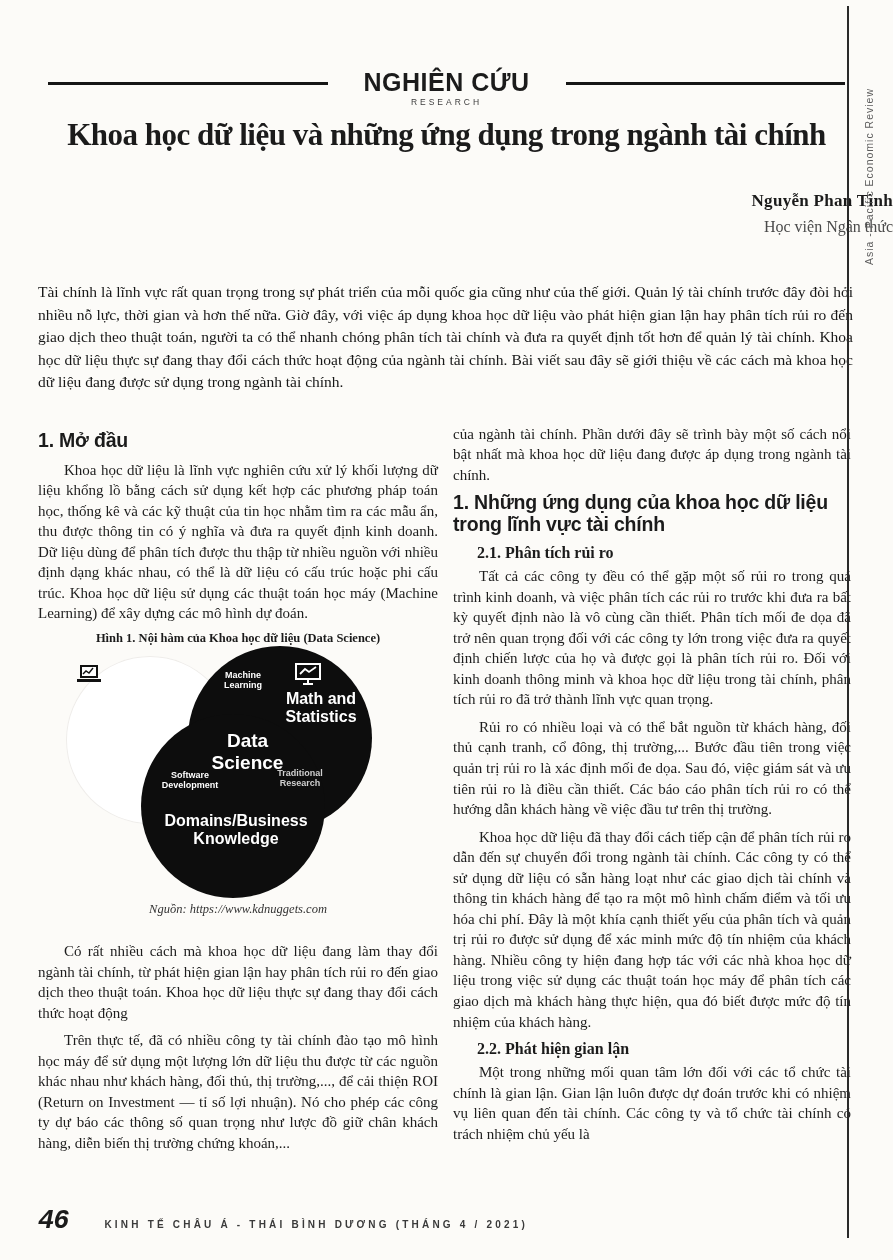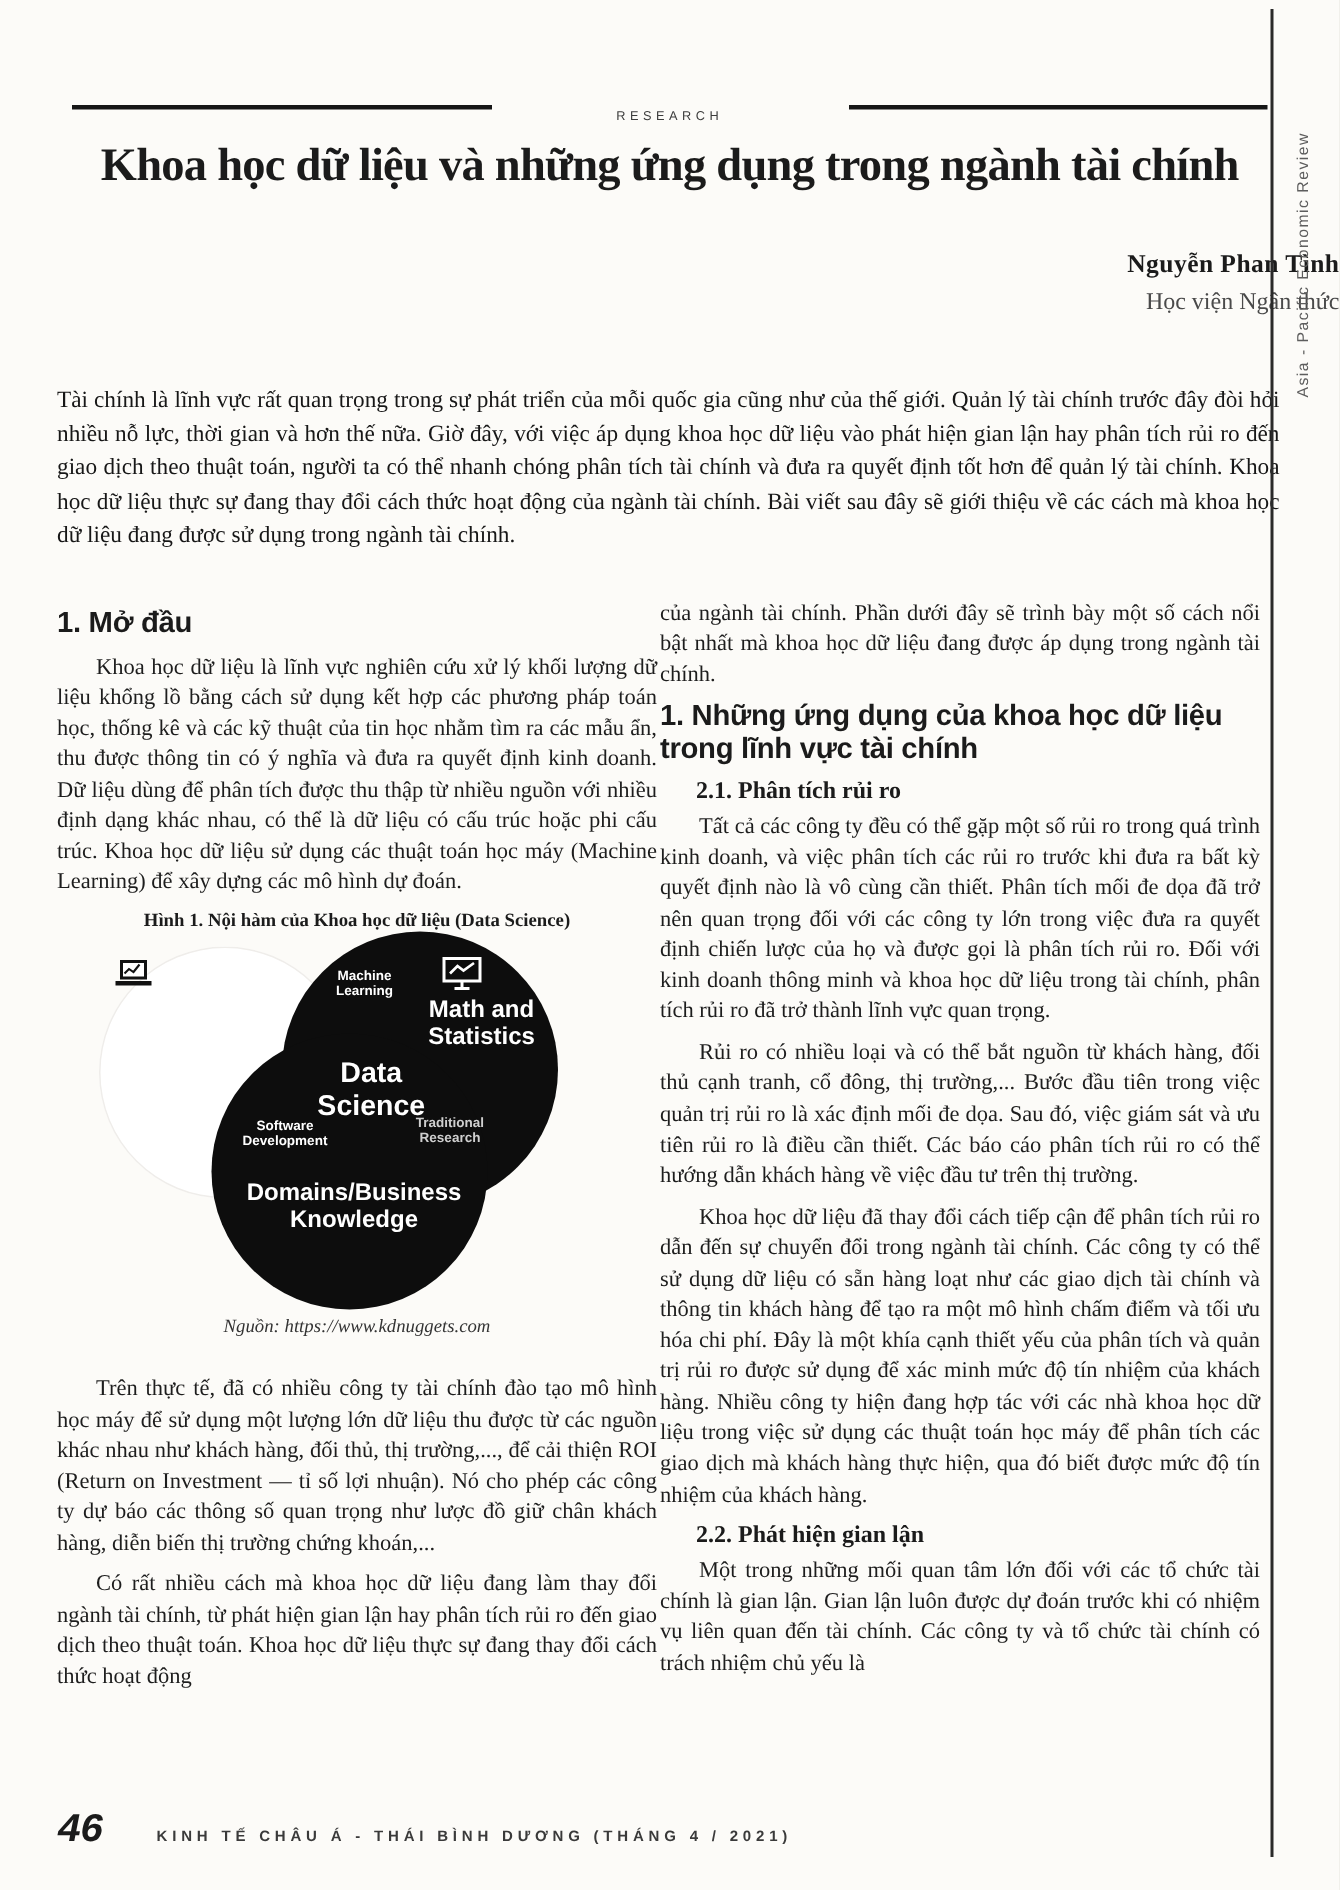--- a/index.html
+++ b/index.html
@@ -40,21 +40,21 @@
   .byline{margin-top:34px;text-align:right;font-size:17px;line-height:1.6;}
   .byline .author{font-weight:bold;letter-spacing:0.3px;}
   .byline .affil{color:#4a4a4a;font-weight:normal;font-size:16px;}
   
   .abstract{
     margin:42px 40px 0 38px;
     font-size:15.5px;line-height:1.45;text-align:justify;
     color:#171717;
   }
   
-  .columns{display:flex;gap:2px;margin:30px 42px 0 38px;}
+  .columns{display:flex;gap:15px;margin:30px 42px 0 38px;}
   .col{width:400px;}
   .h-section{
     font-family:"Liberation Sans", sans-serif;font-weight:bold;
     font-size:19.5px;line-height:1.12;margin:6px 0 8px 0;letter-spacing:-0.2px;
   }
   .h-sub{
     font-size:16px;font-weight:bold;margin:8px 0 4px 0;text-indent:24px;
   }
   .para{
     font-size:15px;line-height:1.37;text-align:justify;
@@ -98,20 +98,21 @@
 <body>
 
 <div class="page">
 
   <div class="edge-rule"></div>
   <div class="side-text">Asia - Pacific Economic Review</div>
 
   <div class="header">
     <div class="rule"></div>
     <div class="header-center">
+      <div class="kicker">NGHIÊN CỨU</div>
       <div class="kicker-sub">RESEARCH</div>
     </div>
     <div class="rule"></div>
   </div>
 
   <div class="title">Khoa học dữ liệu và những ứng dụng trong ngành tài chính</div>
 
   <div class="byline">
     <div class="author">Nguyễn Phan Tình</div>
     <div class="affil">Học viện Ngân thức</div>
@@ -154,22 +155,22 @@
 
         <div class="vlabel small" style="left:113px;top:122px;width:78px;">Software Development</div>
 
         <div class="vlabel small dim" style="left:226px;top:120px;width:72px;">Traditional Research</div>
 
         <div class="vlabel big" style="left:118px;top:164px;width:160px;">Domains/Business Knowledge</div>
       </div>
 
       <div class="fig-source">Nguồn: https://www.kdnuggets.com</div>
 
+      <p class="para">Có rất nhiều cách mà khoa học dữ liệu đang làm thay đổi ngành tài chính, từ phát hiện gian lận hay phân tích rủi ro đến giao dịch theo thuật toán. Khoa học dữ liệu thực sự đang thay đổi cách thức hoạt động</p>
       <p class="para">Trên thực tế, đã có nhiều công ty tài chính đào tạo mô hình học máy để sử dụng một lượng lớn dữ liệu thu được từ các nguồn khác nhau như khách hàng, đối thủ, thị trường,..., để cải thiện ROI (Return on Investment — tỉ số lợi nhuận). Nó cho phép các công ty dự báo các thông số quan trọng như lược đồ giữ chân khách hàng, diễn biến thị trường chứng khoán,...</p>
-      <p class="para">Có rất nhiều cách mà khoa học dữ liệu đang làm thay đổi ngành tài chính, từ phát hiện gian lận hay phân tích rủi ro đến giao dịch theo thuật toán. Khoa học dữ liệu thực sự đang thay đổi cách thức hoạt động</p>
     </div>
 
     <div class="col">
       <p class="para noindent">của ngành tài chính. Phần dưới đây sẽ trình bày một số cách nổi bật nhất mà khoa học dữ liệu đang được áp dụng trong ngành tài chính.</p>
 
       <div class="h-section">1. Những ứng dụng của khoa học dữ liệu trong lĩnh vực tài chính</div>
 
       <div class="h-sub">2.1. Phân tích rủi ro</div>
       <p class="para">Tất cả các công ty đều có thể gặp một số rủi ro trong quá trình kinh doanh, và việc phân tích các rủi ro trước khi đưa ra bất kỳ quyết định nào là vô cùng cần thiết. Phân tích mối đe dọa đã trở nên quan trọng đối với các công ty lớn trong việc đưa ra quyết định chiến lược của họ và được gọi là phân tích rủi ro. Đối với kinh doanh thông minh và khoa học dữ liệu trong tài chính, phân tích rủi ro đã trở thành lĩnh vực quan trọng.</p>
       <p class="para">Rủi ro có nhiều loại và có thể bắt nguồn từ khách hàng, đối thủ cạnh tranh, cổ đông, thị trường,... Bước đầu tiên trong việc quản trị rủi ro là xác định mối đe dọa. Sau đó, việc giám sát và ưu tiên rủi ro là điều cần thiết. Các báo cáo phân tích rủi ro có thể hướng dẫn khách hàng về việc đầu tư trên thị trường.</p>

